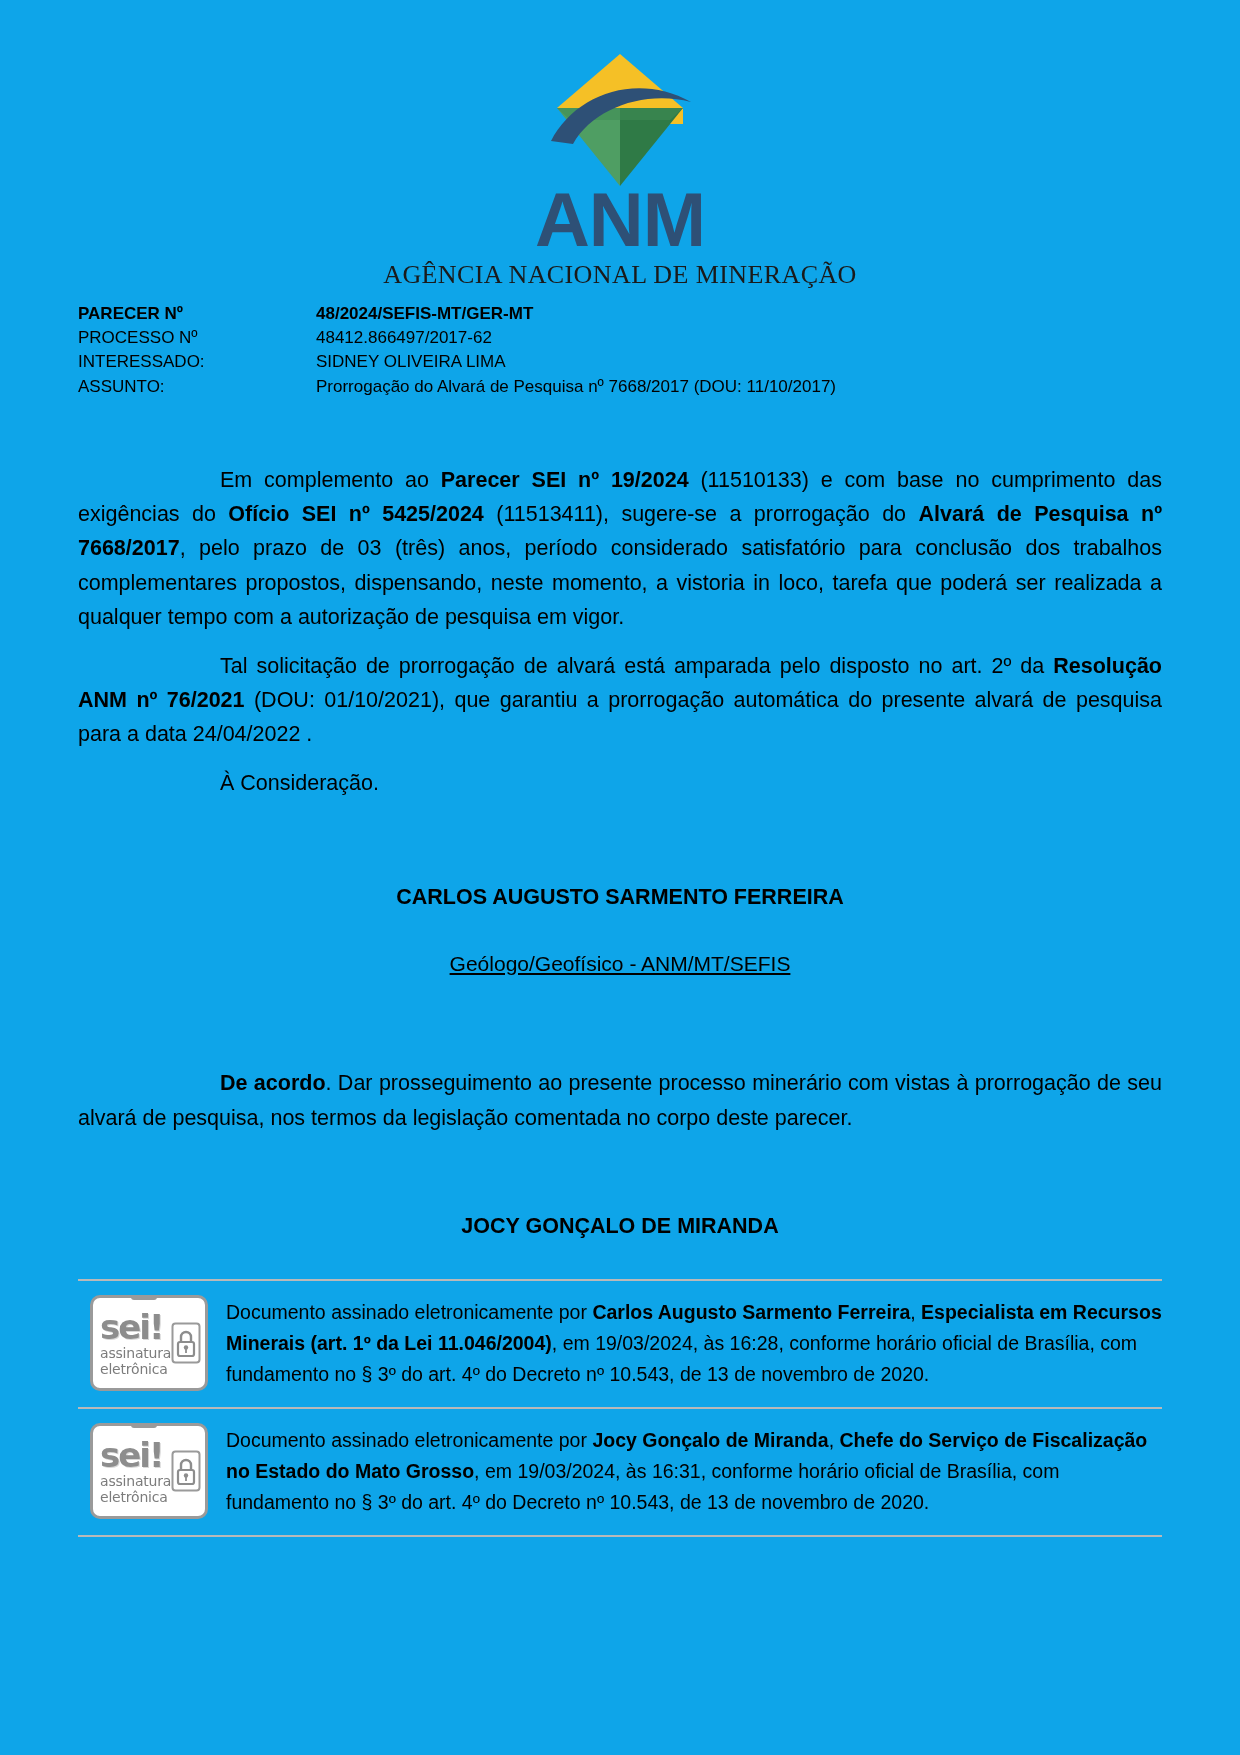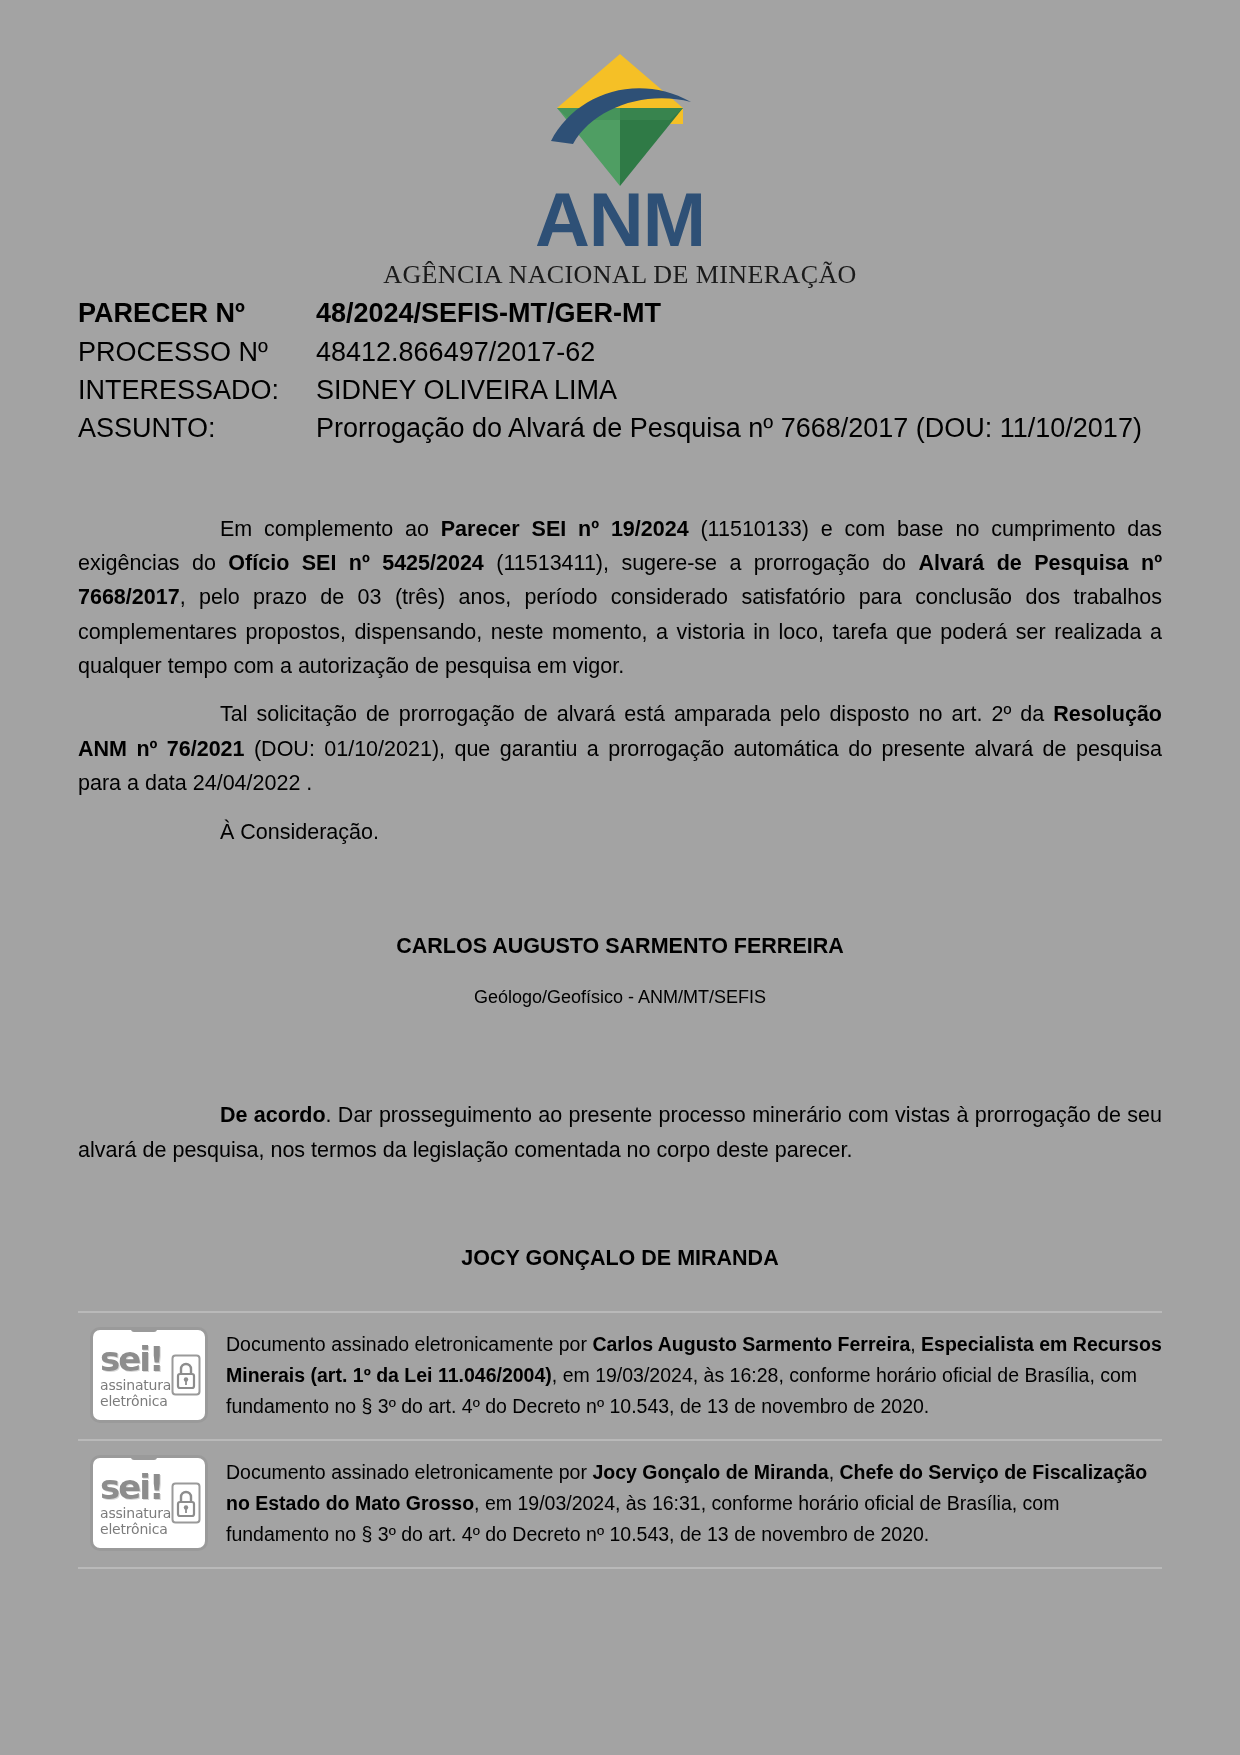--- a/index.html
+++ b/index.html
@@ -15,21 +15,21 @@
     color: #000000;
     -webkit-font-smoothing: antialiased;
   }
 
   .page {
     position: relative;
     width: 1240px;
     min-height: 1755px;
     box-sizing: border-box;
     padding: 0 78px;
-    background: #a3a3a3;
+    background: #0ea5e9;
   }
 
   
   .logo-block {
     padding-top: 46px;
     text-align: center;
   }
   .logo-mark {
     width: 210px;
     height: 150px;
@@ -50,24 +50,24 @@
     margin-top: 4px;
     font-family: "Liberation Serif", serif;
     font-size: 26px;
     letter-spacing: 0.4px;
     color: #1a1a1a;
     text-align: center;
   }
 
   
   .head-fields {
-    margin-top: 4px;
+    margin-top: 12px;
     width: 100%;
     border-collapse: collapse;
-    font-size: 27px;
+    font-size: 17px;
     line-height: 1.42;
   }
   .head-fields td {
     padding: 0;
     vertical-align: top;
     white-space: nowrap;
   }
   .head-fields td.label {
     width: 232px;
     padding-right: 6px;
@@ -104,23 +104,24 @@
   }
 
   
   .sig-block { text-align: center; }
   .sig-name {
     font-weight: 700;
     font-size: 21.5px;
     line-height: 1.6;
   }
   .sig-role {
-    font-size: 18px;
+    font-size: 21px;
     line-height: 1.6;
-    margin-top: 20px;
+    margin-top: 32px;
+    text-decoration: underline;
   }
   .sig-1 { margin-top: 80px; }
   .sig-2 { margin-top: 74px; }
 
   .deacordo { margin-top: 86px; }
 
   
   .stamps { margin-top: 36px; }
   .stamp {
     display: flex;

